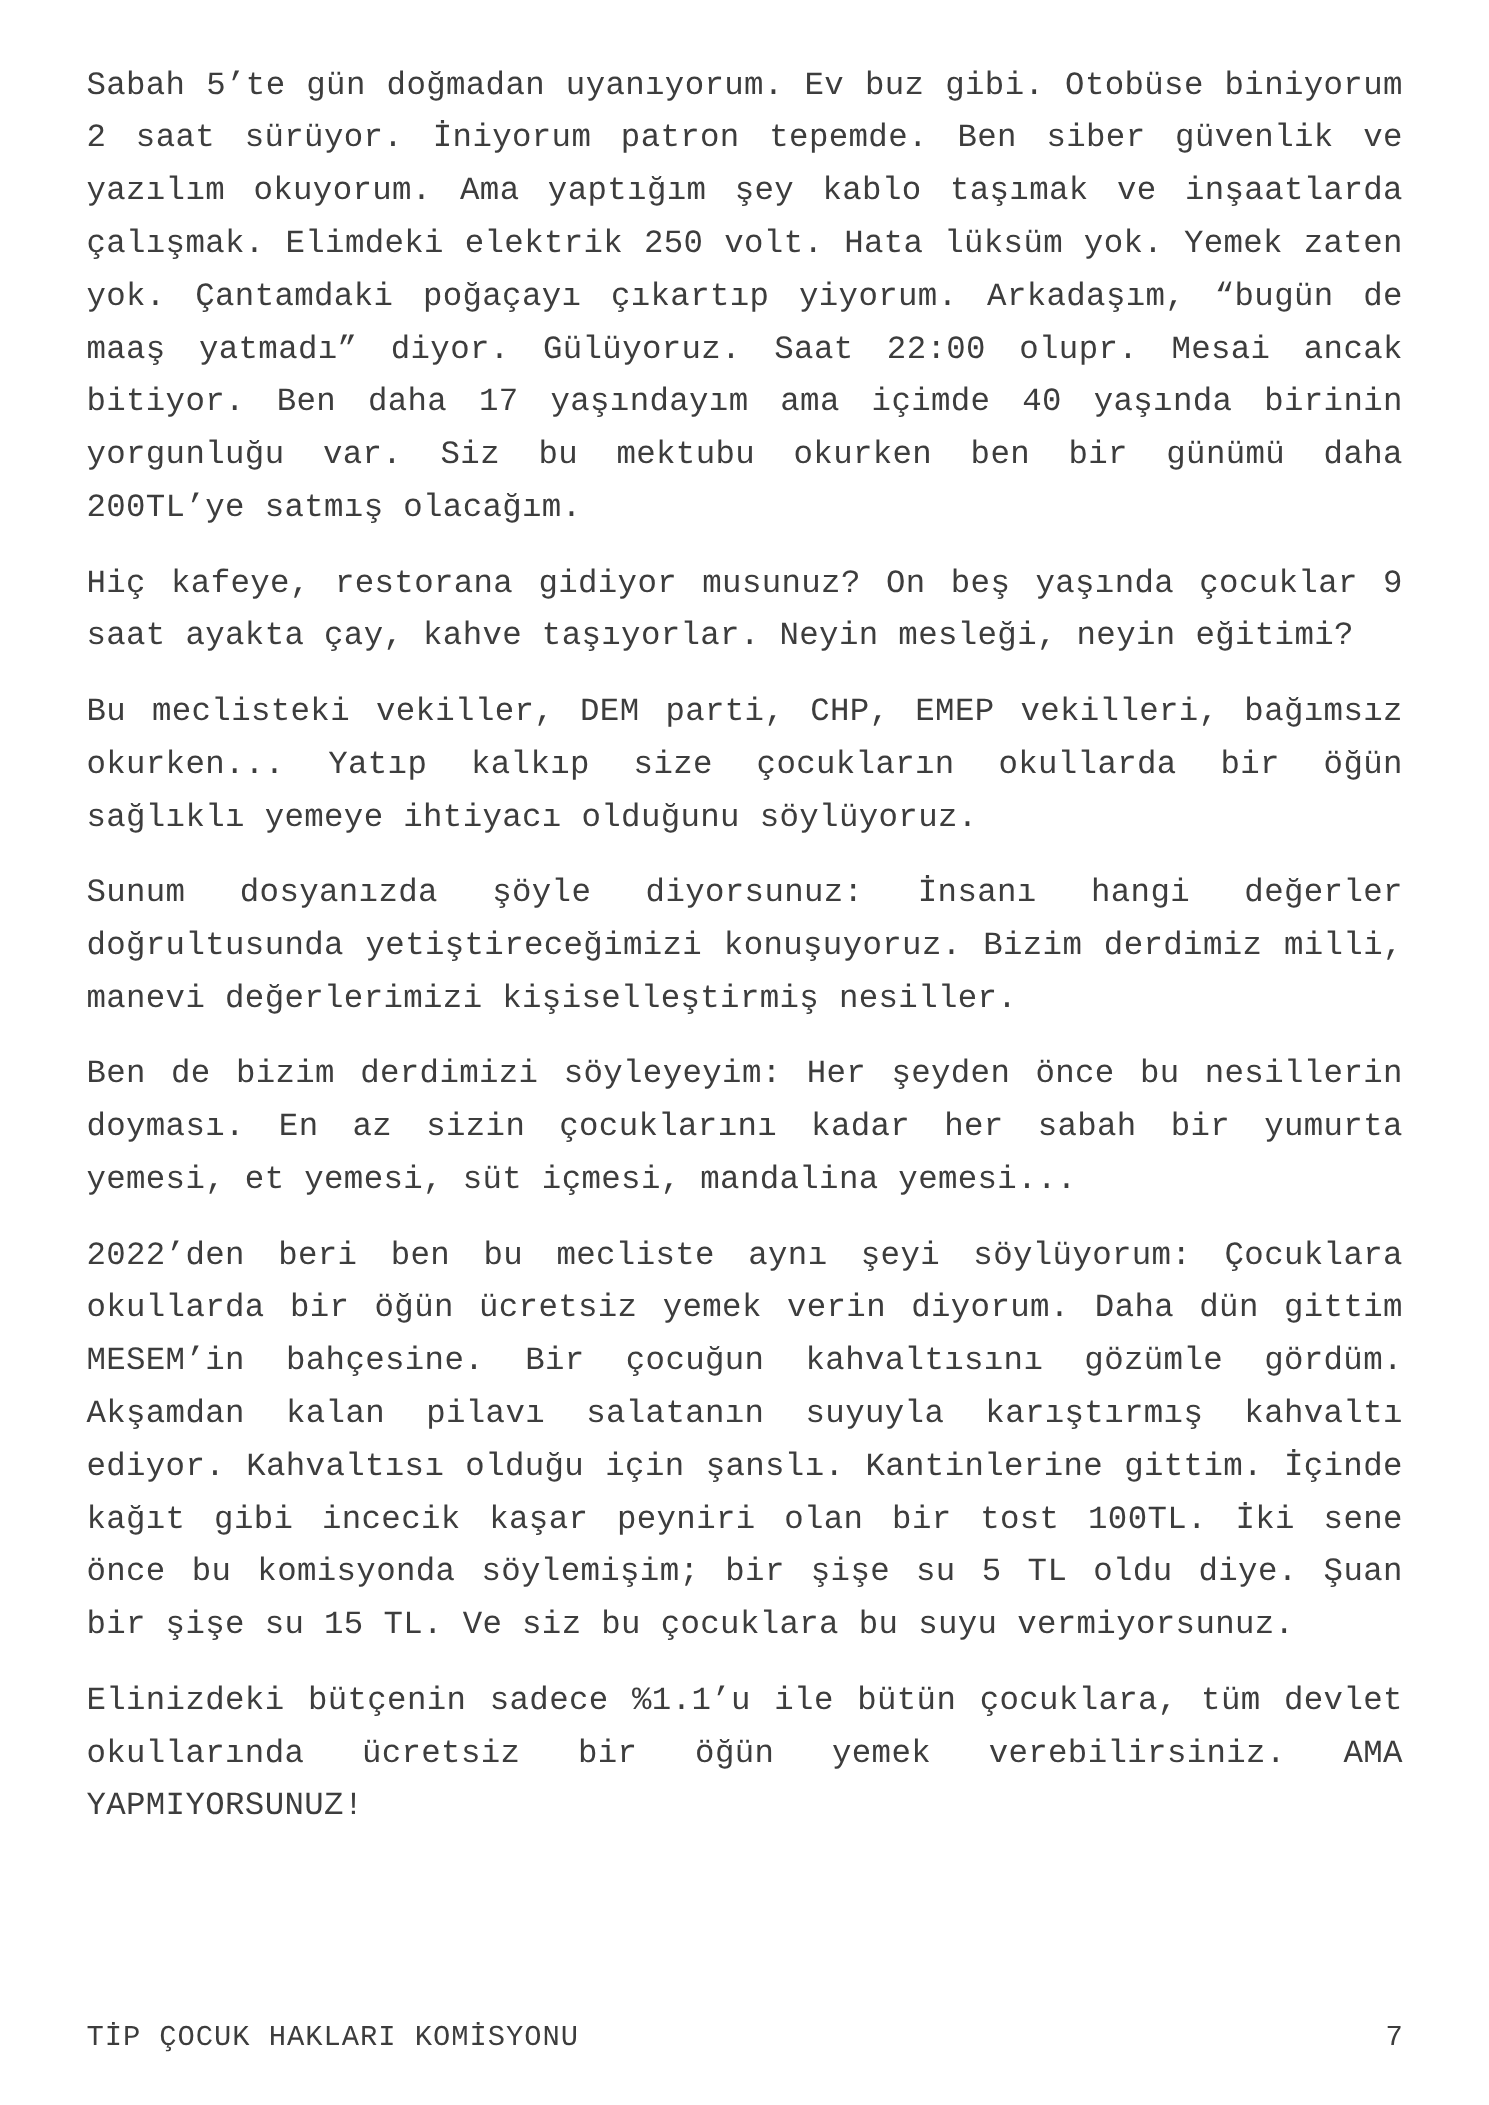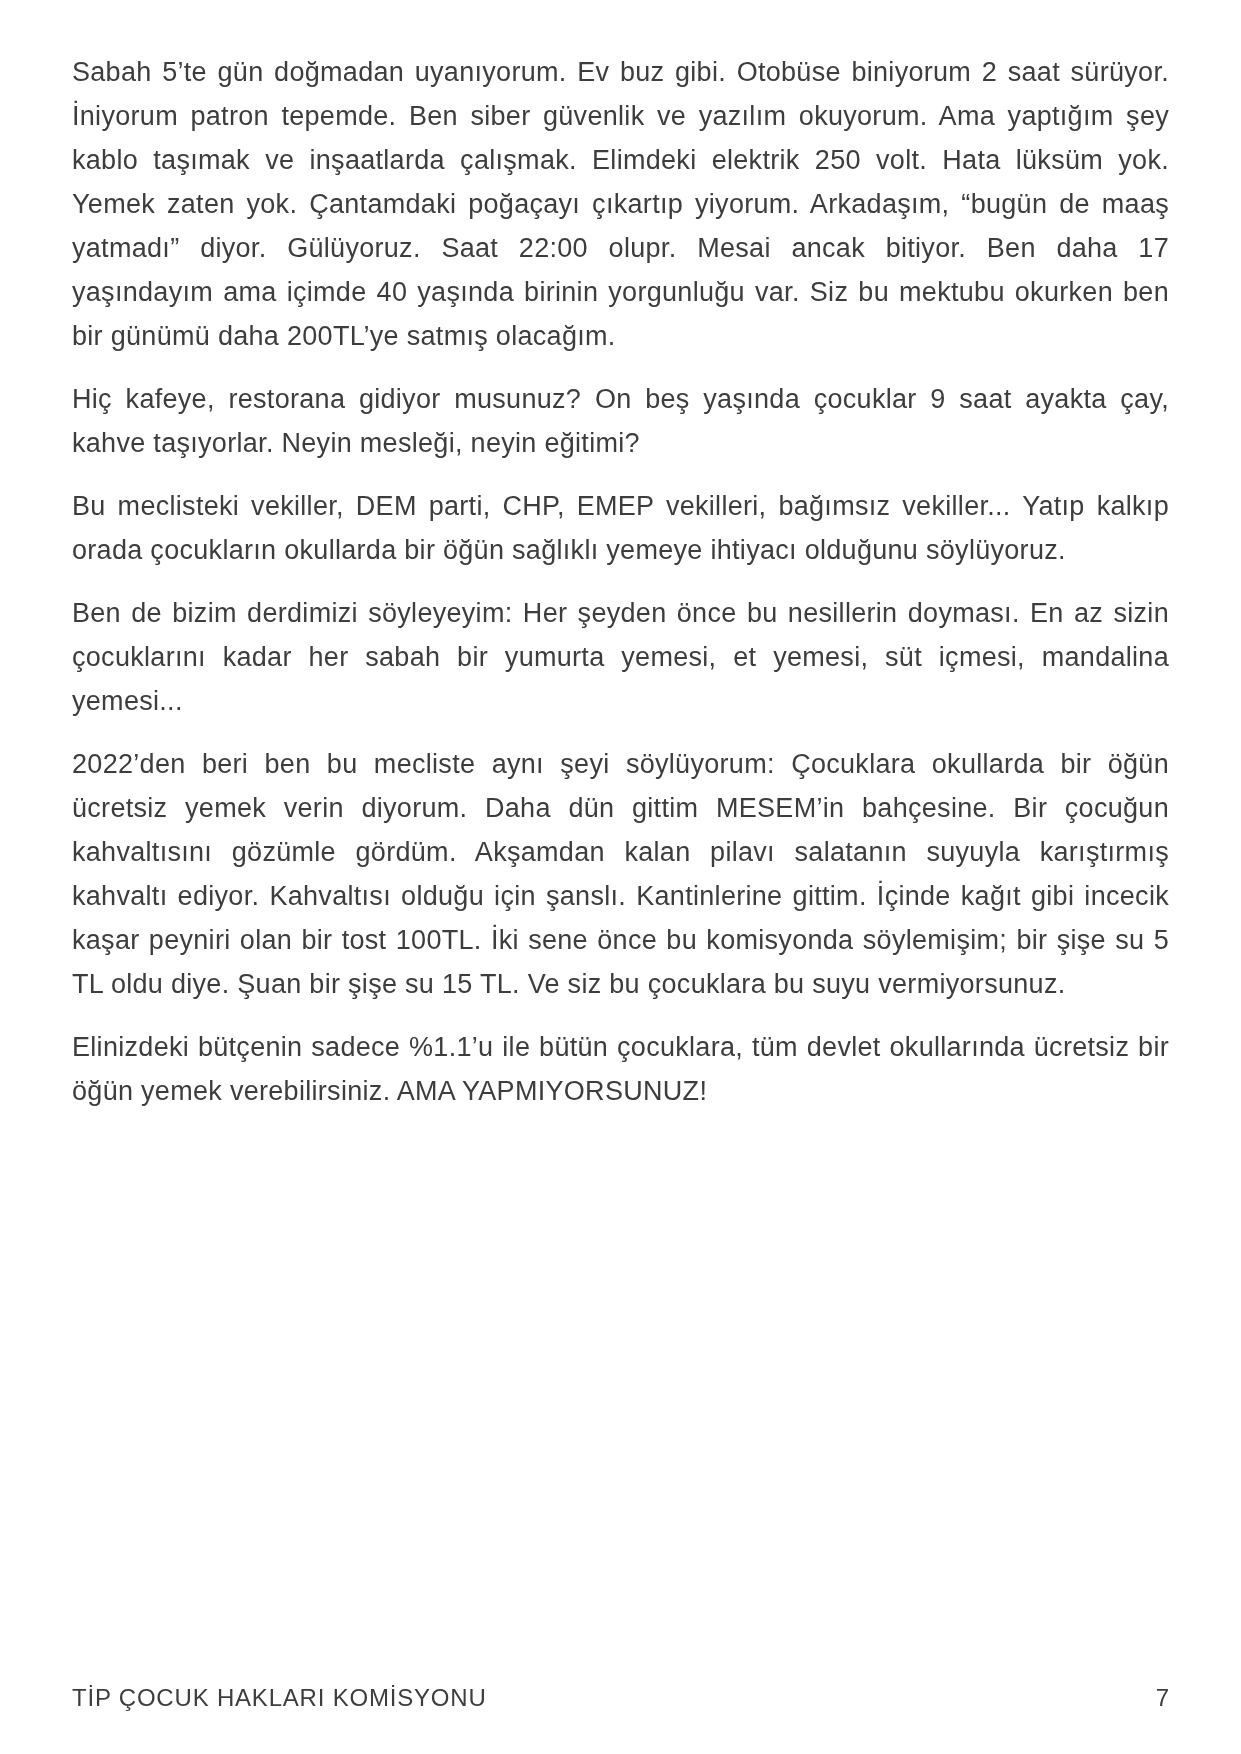--- a/index.html
+++ b/index.html
@@ -8,21 +8,21 @@
     background: #ffffff;
   }
   .page {
     position: relative;
     width: 1241px;
     height: 1754px;
     margin: 0 auto;
     background: #ffffff;
     box-sizing: border-box;
     padding: 50px 72px 0 72px;
-    font-family: Liberation Sans, sans-serif;
+    font-family: Liberation Mono, monospace;
     color: #3d3d3d;
     overflow: hidden;
   }
   .content p {
     margin: 0 0 19px 0;
     font-size: 27px;
     line-height: 44px;
     text-align: justify;
     letter-spacing: 0.3px;
     color: #3d3d3d;
@@ -46,21 +46,22 @@
     letter-spacing: 0;
   }
 </style>
 </head>
 <body>
 
 <div class="page">
   <main class="content">
     <p>Sabah 5’te gün doğmadan uyanıyorum. Ev buz gibi. Otobüse biniyorum 2 saat sürüyor. İniyorum patron tepemde. Ben siber güvenlik ve yazılım okuyorum. Ama yaptığım şey kablo taşımak ve inşaatlarda çalışmak. Elimdeki elektrik 250 volt. Hata lüksüm yok. Yemek zaten yok. Çantamdaki poğaçayı çıkartıp yiyorum. Arkadaşım, “bugün de maaş yatmadı” diyor. Gülüyoruz. Saat 22:00 olupr. Mesai ancak bitiyor. Ben daha 17 yaşındayım ama içimde 40 yaşında birinin yorgunluğu var. Siz bu mektubu okurken ben bir günümü daha 200TL’ye satmış olacağım.</p>
     <p>Hiç kafeye, restorana gidiyor musunuz? On beş yaşında çocuklar 9 saat ayakta çay, kahve taşıyorlar. Neyin mesleği, neyin eğitimi?</p>
-    <p>Bu meclisteki vekiller, DEM parti, CHP, EMEP vekilleri, bağımsız vekiller... Yatıp kalkıp orada çocukların okullarda bir öğün sağlıklı yemeye ihtiyacı olduğunu söylüyoruz.</p>
+    <p>Bu meclisteki vekiller, DEM parti, CHP, EMEP vekilleri, bağımsız okurken... Yatıp kalkıp size çocukların okullarda bir öğün sağlıklı yemeye ihtiyacı olduğunu söylüyoruz.</p>
+    <p>Sunum dosyanızda şöyle diyorsunuz: İnsanı hangi değerler doğrultusunda yetiştireceğimizi konuşuyoruz. Bizim derdimiz milli, manevi değerlerimizi kişiselleştirmiş nesiller.</p>
     <p>Ben de bizim derdimizi söyleyeyim: Her şeyden önce bu nesillerin doyması. En az sizin çocuklarını kadar her sabah bir yumurta yemesi, et yemesi, süt içmesi, mandalina yemesi...</p>
     <p>2022’den beri ben bu mecliste aynı şeyi söylüyorum: Çocuklara okullarda bir öğün ücretsiz yemek verin diyorum. Daha dün gittim MESEM’in bahçesine. Bir çocuğun kahvaltısını gözümle gördüm. Akşamdan kalan pilavı salatanın suyuyla karıştırmış kahvaltı ediyor. Kahvaltısı olduğu için şanslı. Kantinlerine gittim. İçinde kağıt gibi incecik kaşar peyniri olan bir tost 100TL. İki sene önce bu komisyonda söylemişim; bir şişe su 5 TL oldu diye. Şuan bir şişe su 15 TL. Ve siz bu çocuklara bu suyu vermiyorsunuz.</p>
     <p>Elinizdeki bütçenin sadece %1.1’u ile bütün çocuklara, tüm devlet okullarında ücretsiz bir öğün yemek verebilirsiniz. AMA YAPMIYORSUNUZ!</p>
   </main>
 
   <footer class="footer">
     <span class="footer-title">TİP ÇOCUK HAKLARI KOMİSYONU</span>
     <span class="page-number">7</span>
   </footer>
 </div>

